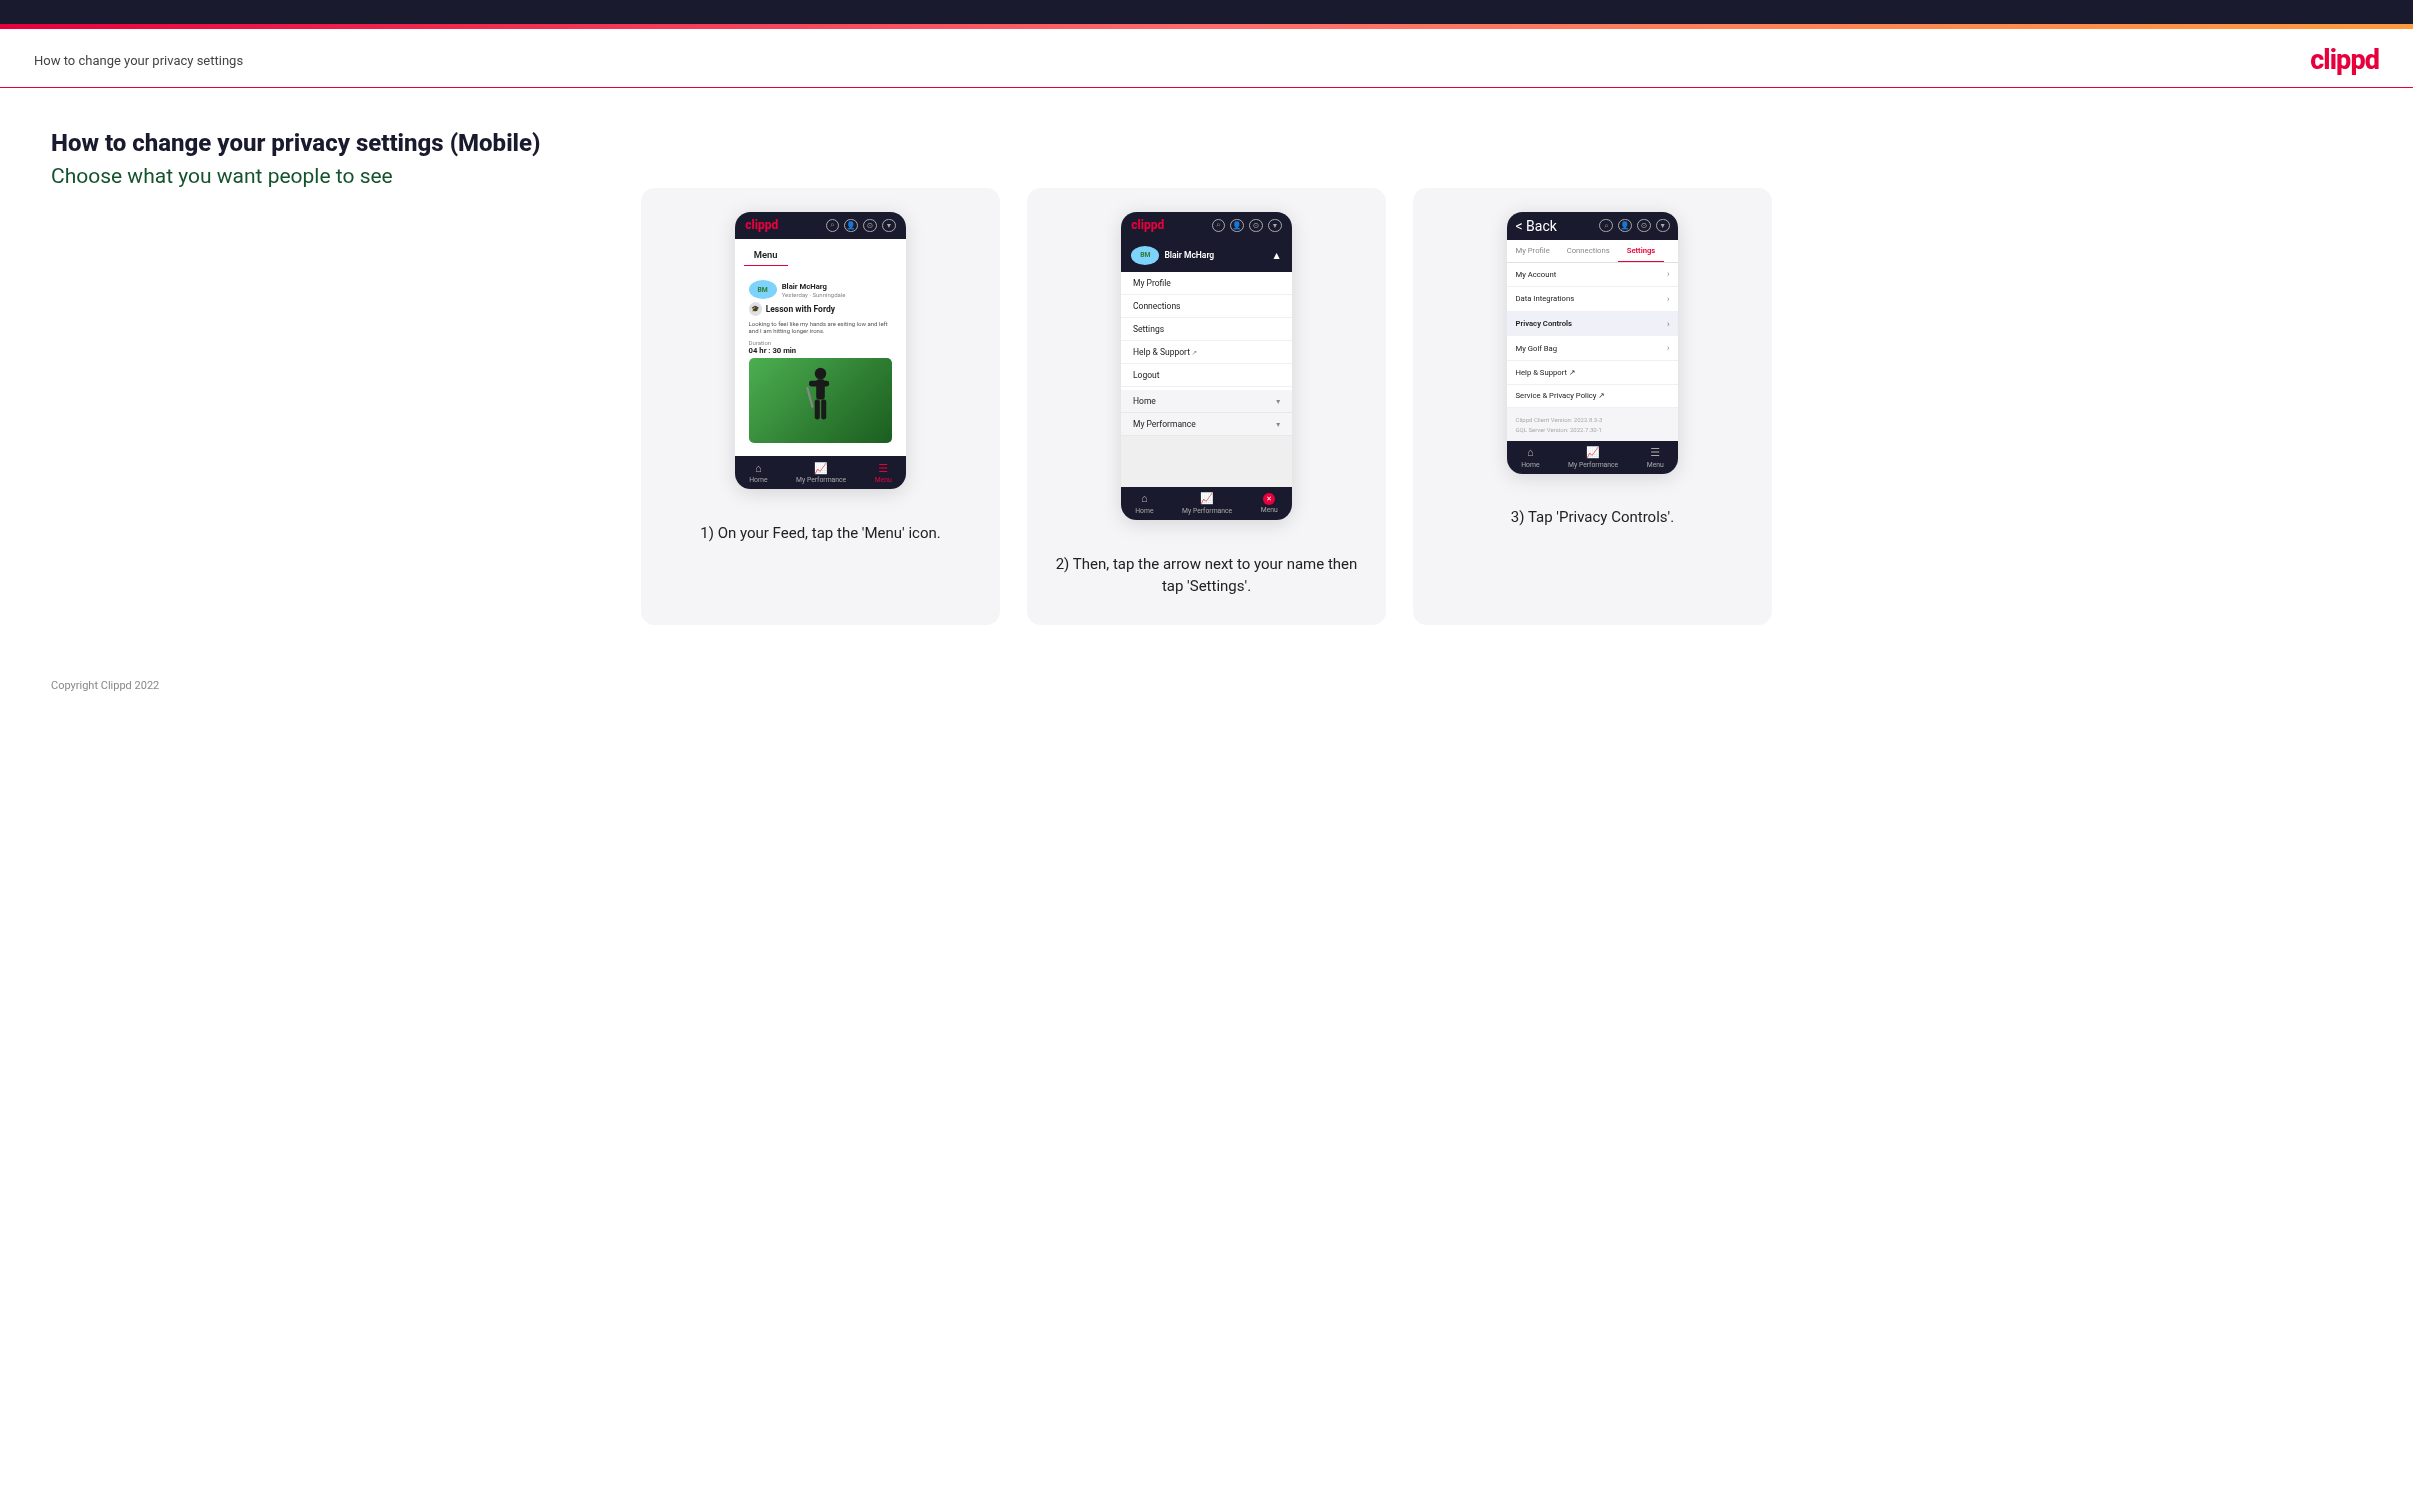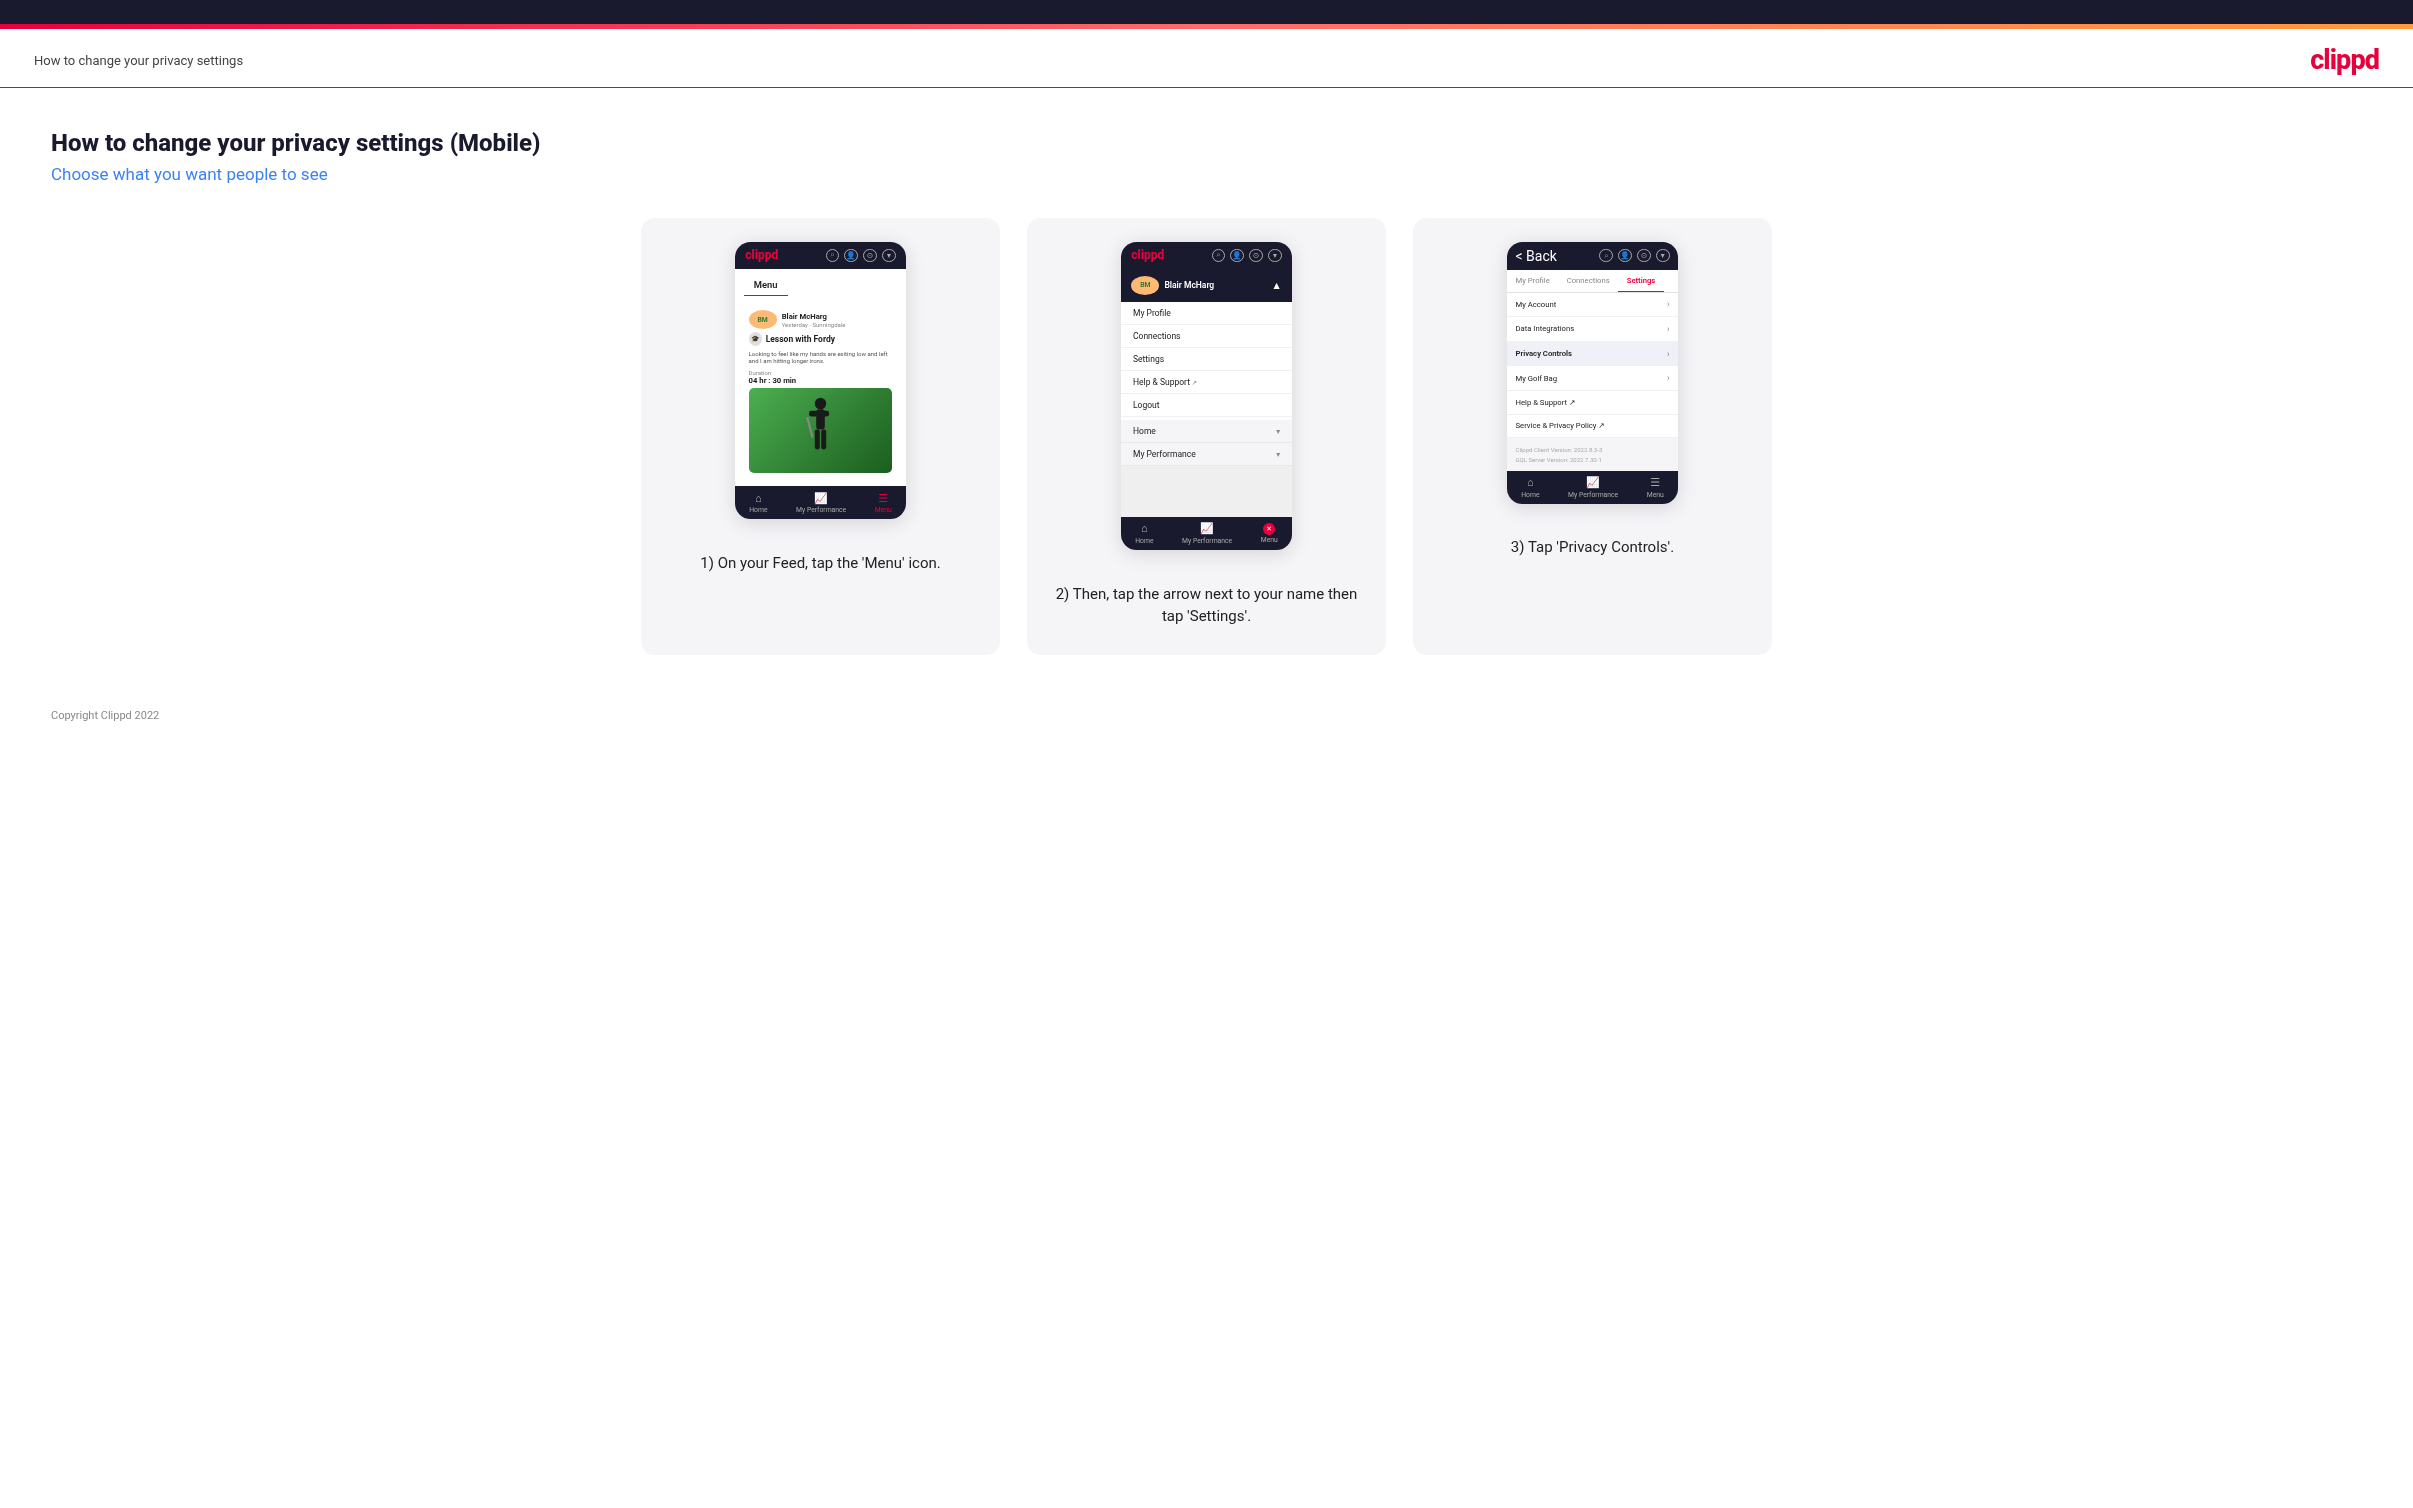--- a/index.html
+++ b/index.html
@@ -36,23 +36,22 @@
     .main-content {
       padding: 41px 51px 34px 51px;
     }
     .page-heading {
       font-size: 24px;
       font-weight: 800;
       color: #1a1a2e;
       margin-bottom: 6.8px;
     }
     .page-subheading {
-      font-size: 17px;
-      color: #3b82f6;
-      margin-bottom: 34px;
+      font-size: 21px;
+      color: #14532d;
     }
     .steps-row {
       display: flex;
       gap: 27px;
       justify-content: center;
     }
     .step-card {
       background: #f5f5f7;
       border-radius: 13.7px;
       padding: 24px 20.5px 27px 20.5px;
@@ -136,21 +135,21 @@
     .feed-user-row {
       display: flex;
       align-items: center;
       gap: 5.1px;
       margin-bottom: 3.4px;
     }
     .avatar-circle {
       width: 28px;
       height: 19px;
       border-radius: 50%;
-      background: #fdba74;
+      background: #7dd3fc;
       display: flex;
       align-items: center;
       justify-content: center;
       font-size: 6.8px;
       color: #2e7d32;
       font-weight: 700;
       flex-shrink: 0;
     }
     .feed-name { font-size: 7.7px; font-weight: 700; color: #222; }
     .feed-date { font-size: 6px; color: #888; }

